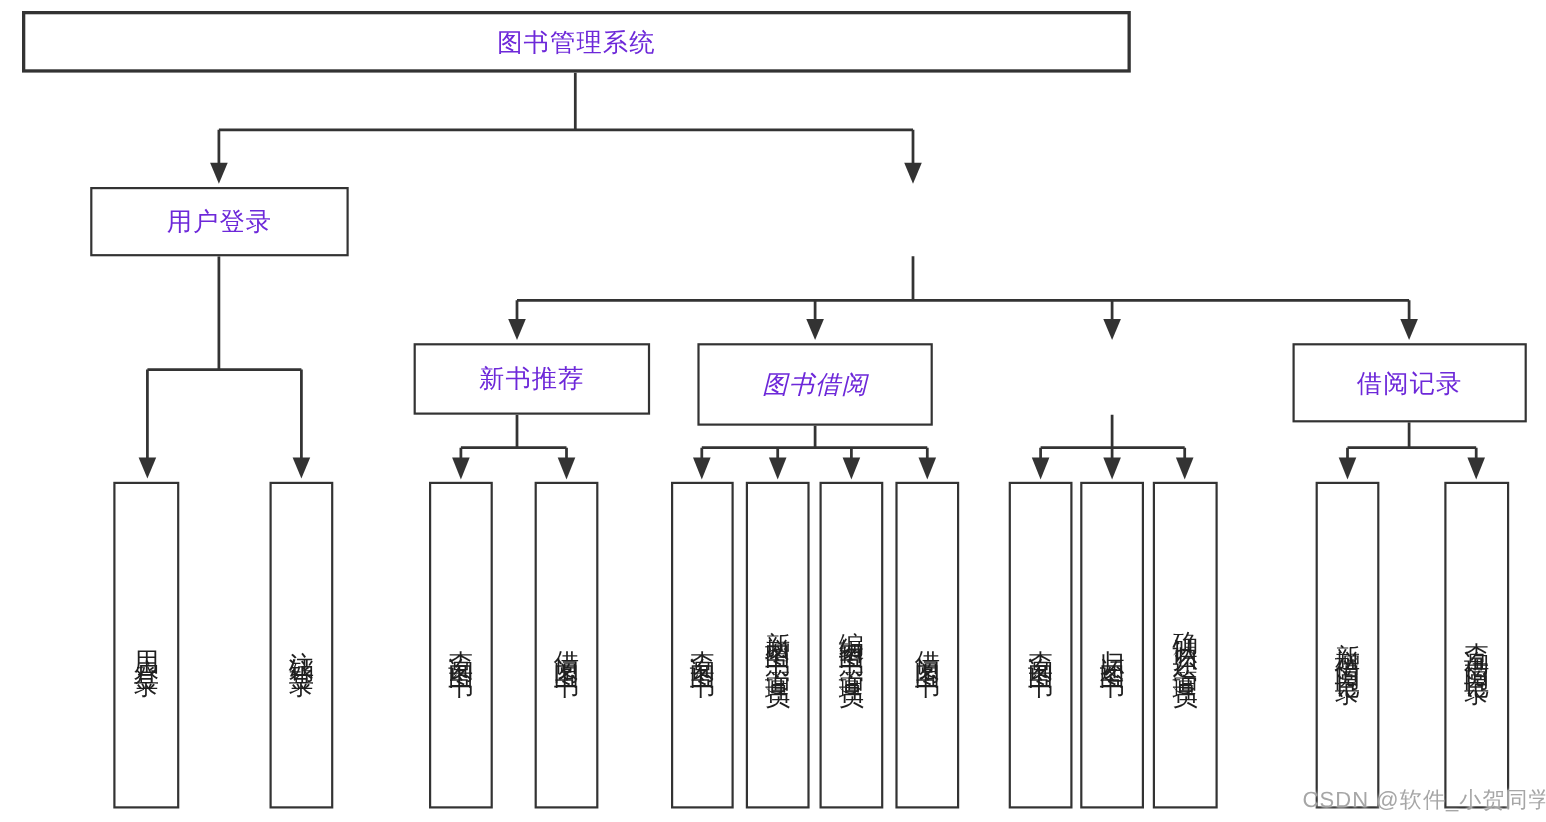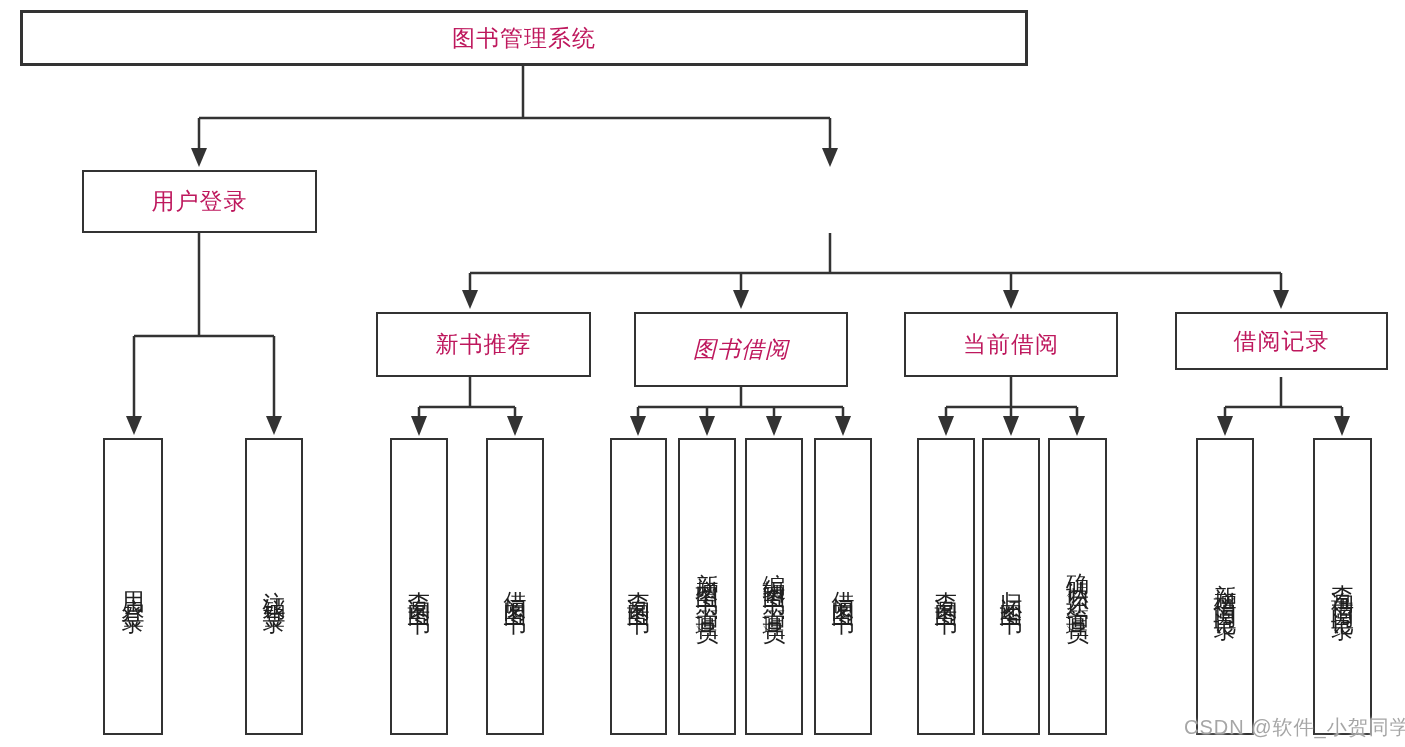--- a/index.html
+++ b/index.html
@@ -30,21 +30,21 @@
     align-items: center;
     justify-content: center;
     z-index: 2;
     color: #1f1f1f;
   }
   .node.root { border-width: 3px; }
   .hlabel {
     font-size: 23px;
     letter-spacing: 1px;
     white-space: nowrap;
-    color: #be185d;
+    color: #6d28d9;
   }
   .leaf {
     position: absolute;
     box-sizing: border-box;
     width: 58px;
     height: 297px;
     top: 438px;
     background: #ffffff;
     border: 2.5px solid #333333;
     display: flex;
@@ -125,24 +125,21 @@
   <div class="node" style="left:82px; top:170px; width:235px; height:63px;">
     <span class="hlabel">用户登录</span>
   </div>
 
   <div class="node" style="left:363px; top:312px; width:215px; height:65px;margin-left:13px;">
     <span class="hlabel">新书推荐</span>
   </div>
   <div class="node" style="left:634px; top:312px; width:214px; height:75px;font-style:italic;">
     <span class="hlabel">图书借阅</span>
   </div>
-  <div class="node" style="left:904px; top:312px; width:214px; height:65px;">
-    <span class="hlabel">当前借阅</span>
-  </div>
-  <div class="node" style="left:1175px; top:312px; width:213px; height:58px;">
+  <div class="node" style="left:1175px; top:312px; width:213px; height:72px;">
     <span class="hlabel">借阅记录</span>
   </div>
 
   <div class="leaf" style="left:103px; width:60px;">
     <span class="vlabel">用户登录</span>
   </div>
   <div class="leaf" style="left:245px;">
     <span class="vlabel">注销登录</span>
   </div>
 

